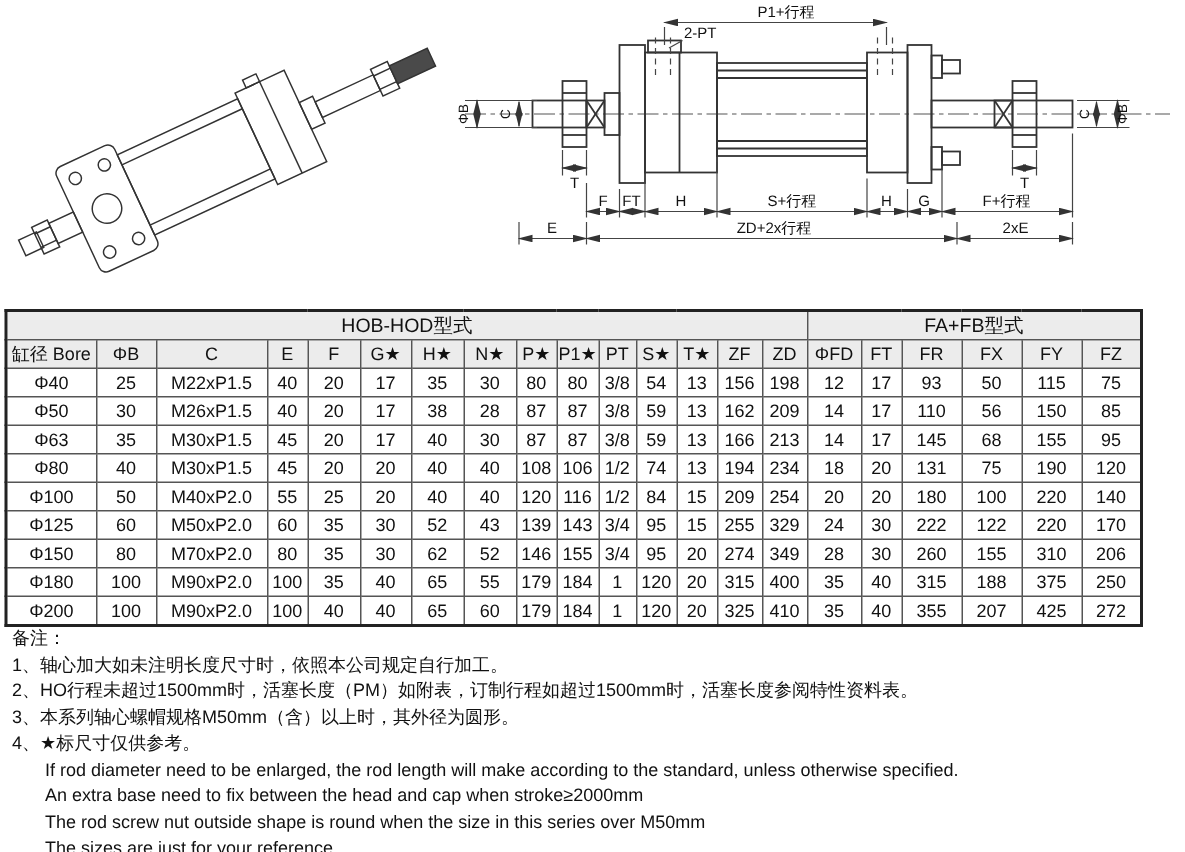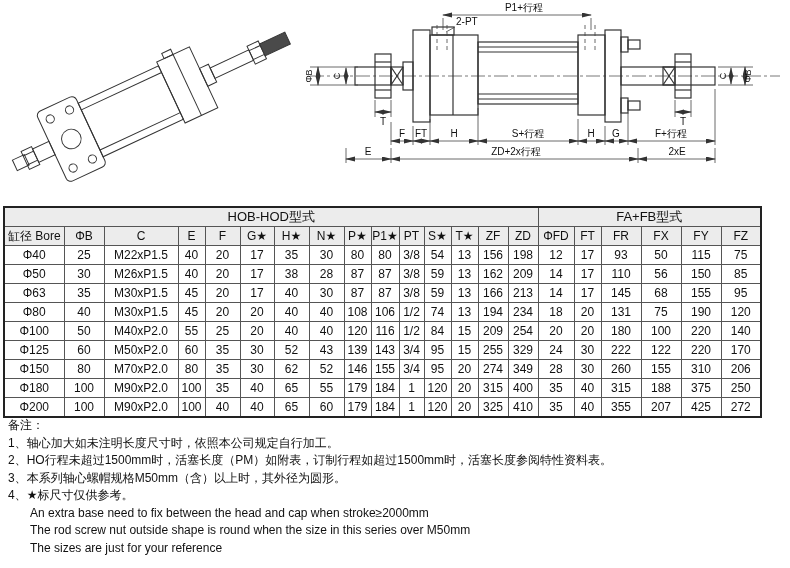--- a/index.html
+++ b/index.html
@@ -456,16 +456,17 @@
       </tr>
     </tbody>
   </table>
 
 <div id="notes" data-name="notes-section">
   <div data-name="notes-title">备注：</div>
   <div data-name="note-zh-1">1、轴心加大如未注明长度尺寸时，依照本公司规定自行加工。</div>
   <div data-name="note-zh-2">2、HO行程未超过1500mm时，活塞长度（PM）如附表，订制行程如超过1500mm时，活塞长度参阅特性资料表。</div>
   <div data-name="note-zh-3">3、本系列轴心螺帽规格M50mm（含）以上时，其外径为圆形。</div>
   <div data-name="note-zh-4">4、★标尺寸仅供参考。</div>
+  <div class="en" data-name="note-en-1">If rod diameter need to be enlarged, the rod length will make according to the standard, unless otherwise specified.</div>
   <div class="en" data-name="note-en-2">An extra base need to fix between the head and cap when stroke≥2000mm</div>
   <div class="en" data-name="note-en-3">The rod screw nut outside shape is round when the size in this series over M50mm</div>
   <div class="en" data-name="note-en-4">The sizes are just for your reference</div>
 </div>
 
 </body></html>

